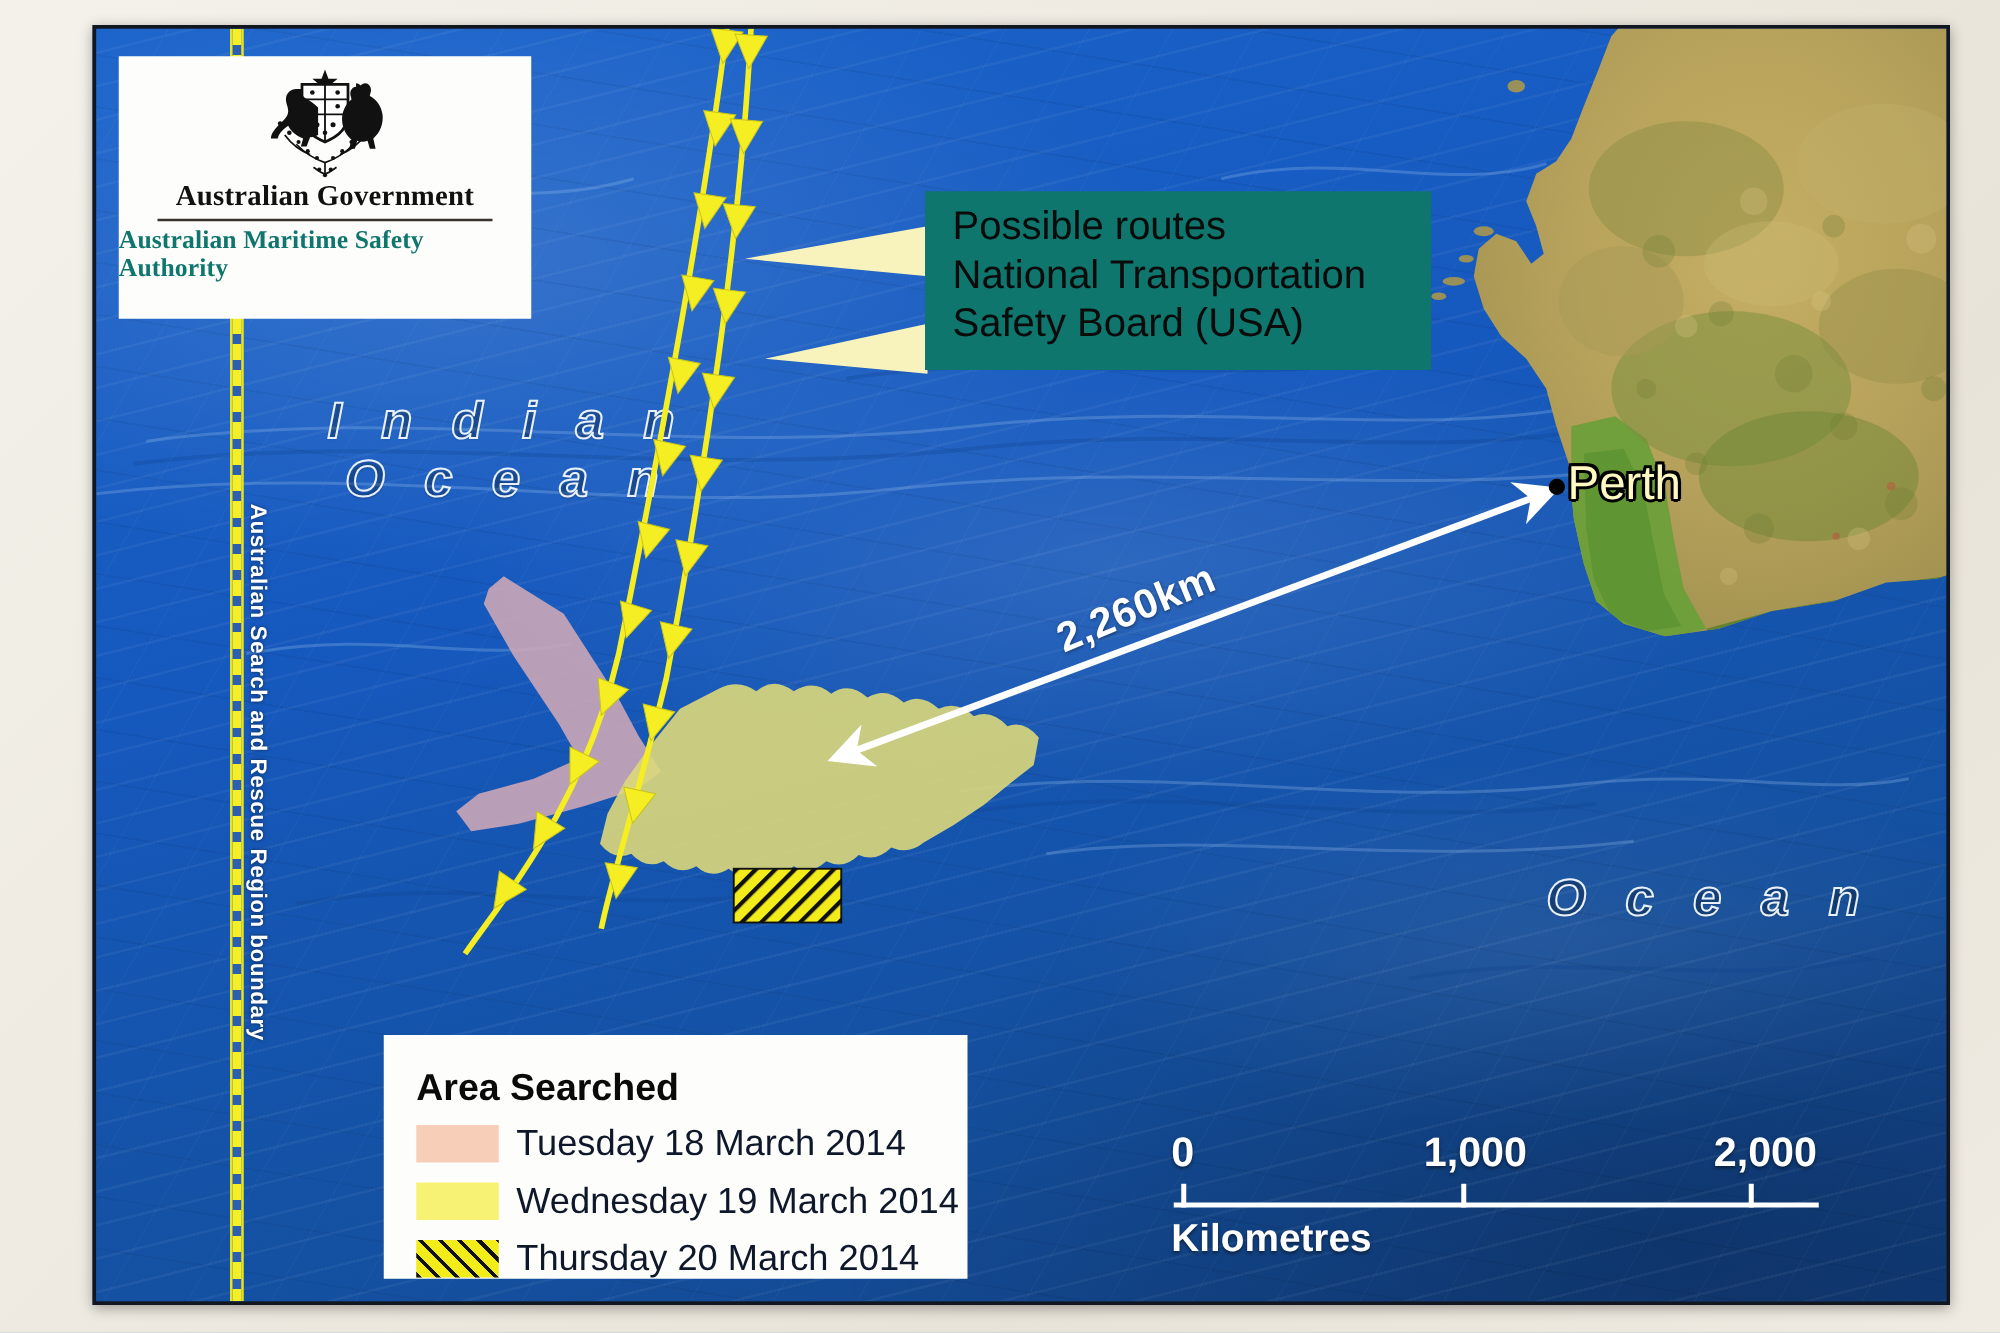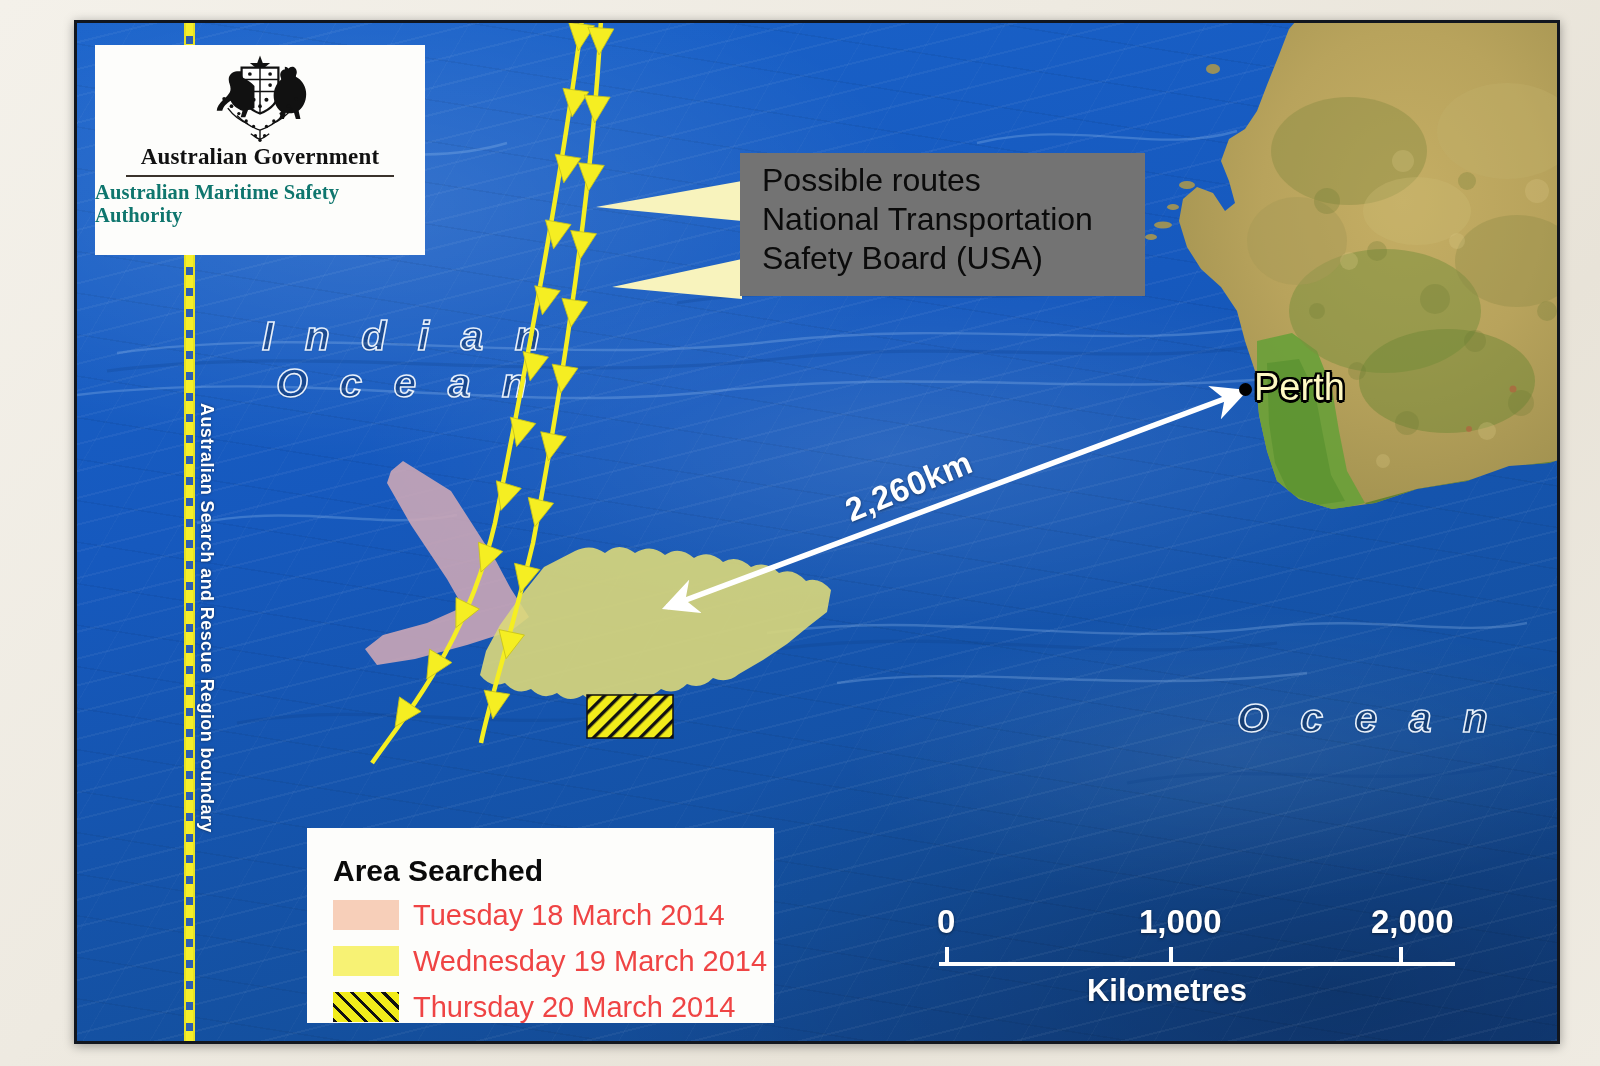--- a/index.html
+++ b/index.html
@@ -45,21 +45,21 @@
      transform:rotate(90deg);text-shadow:0 0 3px rgba(0,0,0,.55);}
 
   
   .ocean-name{position:absolute;font-style:italic;font-weight:bold;
      font-size:41px;letter-spacing:10px;color:transparent;
      -webkit-text-stroke:1.6px #e9f1fb;white-space:nowrap;line-height:1.15;
      text-shadow:0 1px 2px rgba(0,0,0,.28);}
 
   
   #callout{position:absolute;left:663px;top:130px;width:405px;height:143px;
-     background:#737373;z-index:9;}
+     background:#0f766e;z-index:9;}
   #callout .txt{padding:8px 0 0 22px;font-size:32px;line-height:1.22;color:#0b0b0b;}
   .tail{position:absolute;z-index:8;}
 
   
   #routes{position:absolute;left:0;top:0;width:1480px;height:1018px;z-index:6;}
 
   
   #areas{position:absolute;left:0;top:0;width:1480px;height:1018px;z-index:5;}
 
   
@@ -85,35 +85,35 @@
   #logo .rule{width:268px;height:2px;background:#3a332c;margin:5px 0 4px;}
   #logo .l2{font-family:"Liberation Serif","DejaVu Serif",serif;font-weight:bold;
      font-size:20.5px;color:#0f766e;letter-spacing:.1px;}
 
   
   #legend{position:absolute;left:230px;top:805px;width:467px;height:195px;
      background:#fdfdfb;z-index:12;padding:14px 0 0 26px;box-sizing:border-box;}
   #legend h3{margin:12px 0 4px 0;font-size:30px;font-weight:bold;color:#0a0a0a;}
   #legend .row{display:flex;align-items:center;height:46px;}
   #legend .sw{width:66px;height:30px;margin-right:14px;flex:0 0 auto;}
-  #legend .lbl{font-size:29px;color:#ef4444;white-space:nowrap;}
+  #legend .lbl{font-size:29px;color:#0f172a;white-space:nowrap;}
   .sw-tue{background:#f7cfb9;}
   .sw-wed{background:#f7f274;}
   .sw-thu{background:#f2ec1b;
      background-image:repeating-linear-gradient(45deg,#111 0 3px,transparent 3px 11px);}
 
   
   #scale{position:absolute;left:860px;top:880px;width:520px;z-index:10;color:#fff;}
   #scale .nums{position:relative;height:40px;}
   #scale .nums span{position:absolute;font-size:33px;font-weight:bold;
      text-shadow:0 1px 3px rgba(0,0,0,.5);}
   #scale .bar{position:relative;height:22px;margin-top:2px;}
   #scale .bar .hline{position:absolute;left:2px;right:2px;top:17px;height:4px;background:#fff;}
   #scale .bar .tick{position:absolute;top:2px;width:4px;height:19px;background:#fff;}
-  #scale .cap{text-align:center;font-size:31px;font-weight:bold;margin-top:6px;
+  #scale .cap{font-size:31px;font-weight:bold;margin-top:6px;
      text-shadow:0 1px 3px rgba(0,0,0,.5);padding-right:60px;}
 </style>
 </head>
 <body>
 
 <div id="photo">
 
   <div id="map">
 
     <div class="ocean-base"></div>

